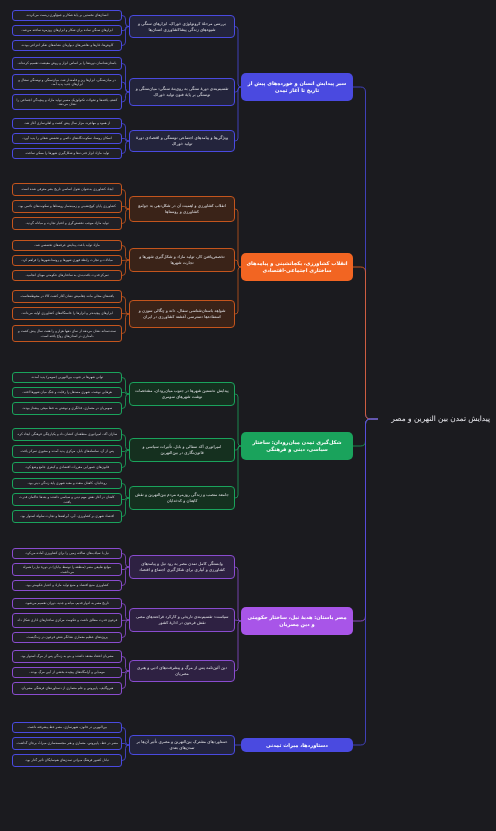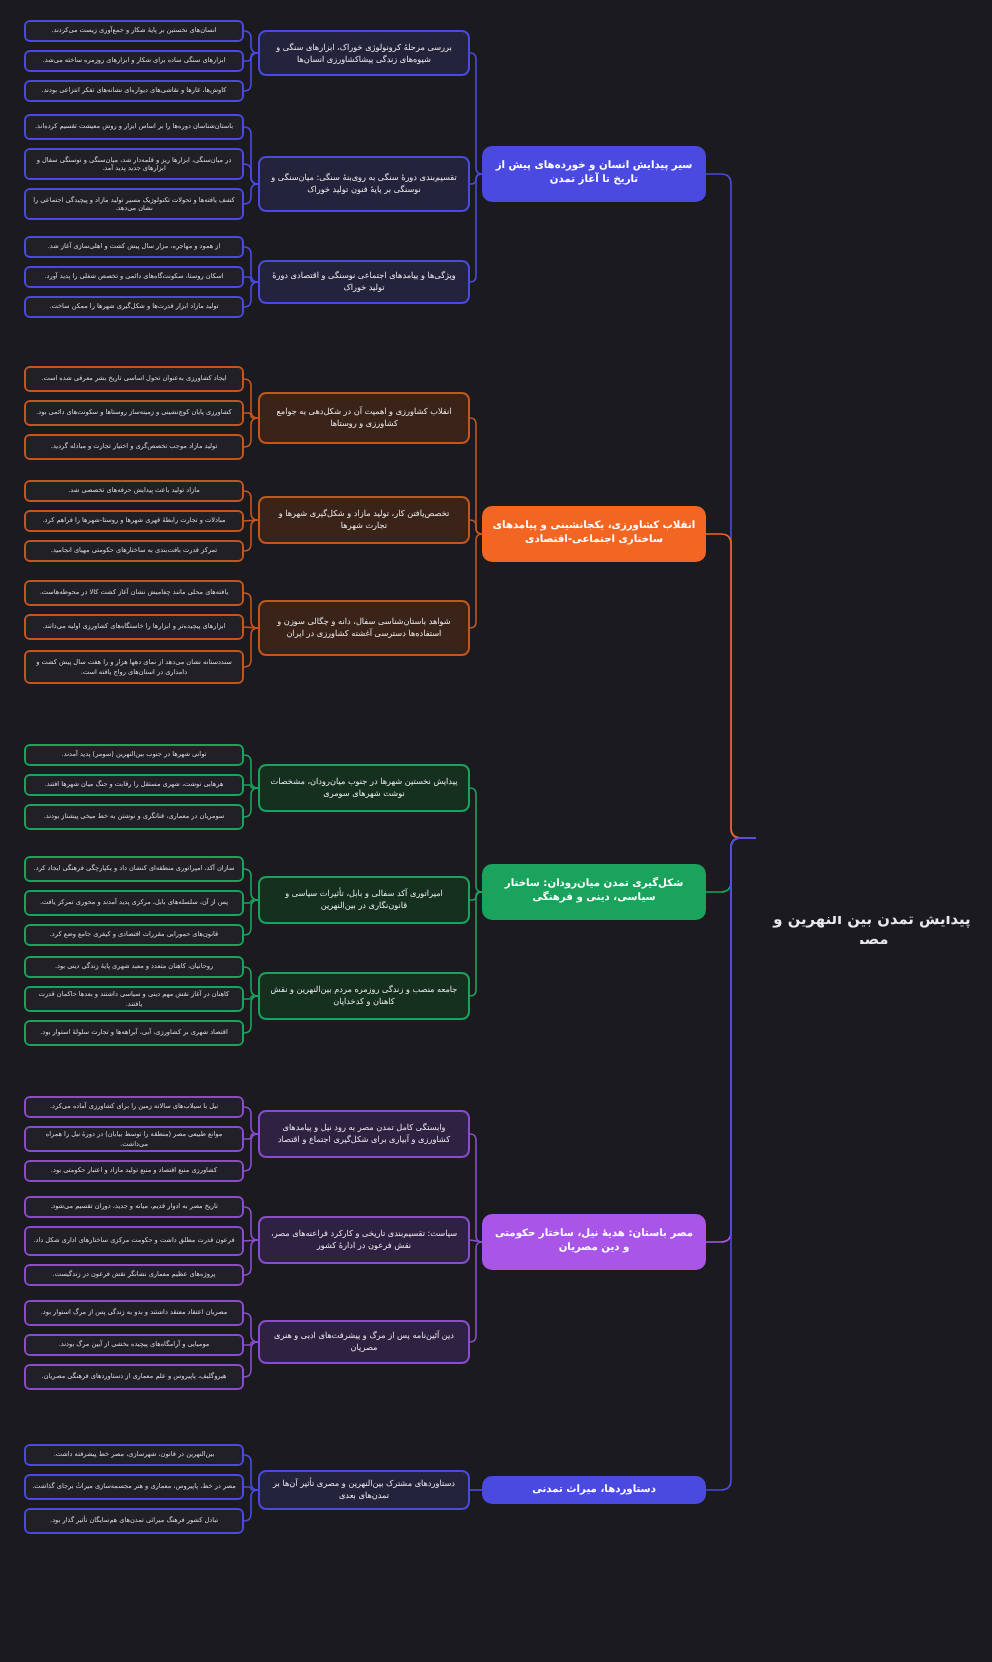--- a/index.html
+++ b/index.html
@@ -23,25 +23,24 @@
     line-height:1.35;
     padding:2px 4px;
     overflow:hidden;
   }
 
   
   .root{
     background:transparent;
     color:#e9e9ee;
     font-size:7.4px;
-    font-weight:bold;
+    font-weight:normal;
     border:none;
     justify-content:flex-start;
     padding-right:6px;
-    margin-top:46px;
   }
 
   
   .main{
     color:#ffffff;
     font-size:5.1px;
     font-weight:bold;
     border-radius:5px;
     padding:3px 5px;
   }

